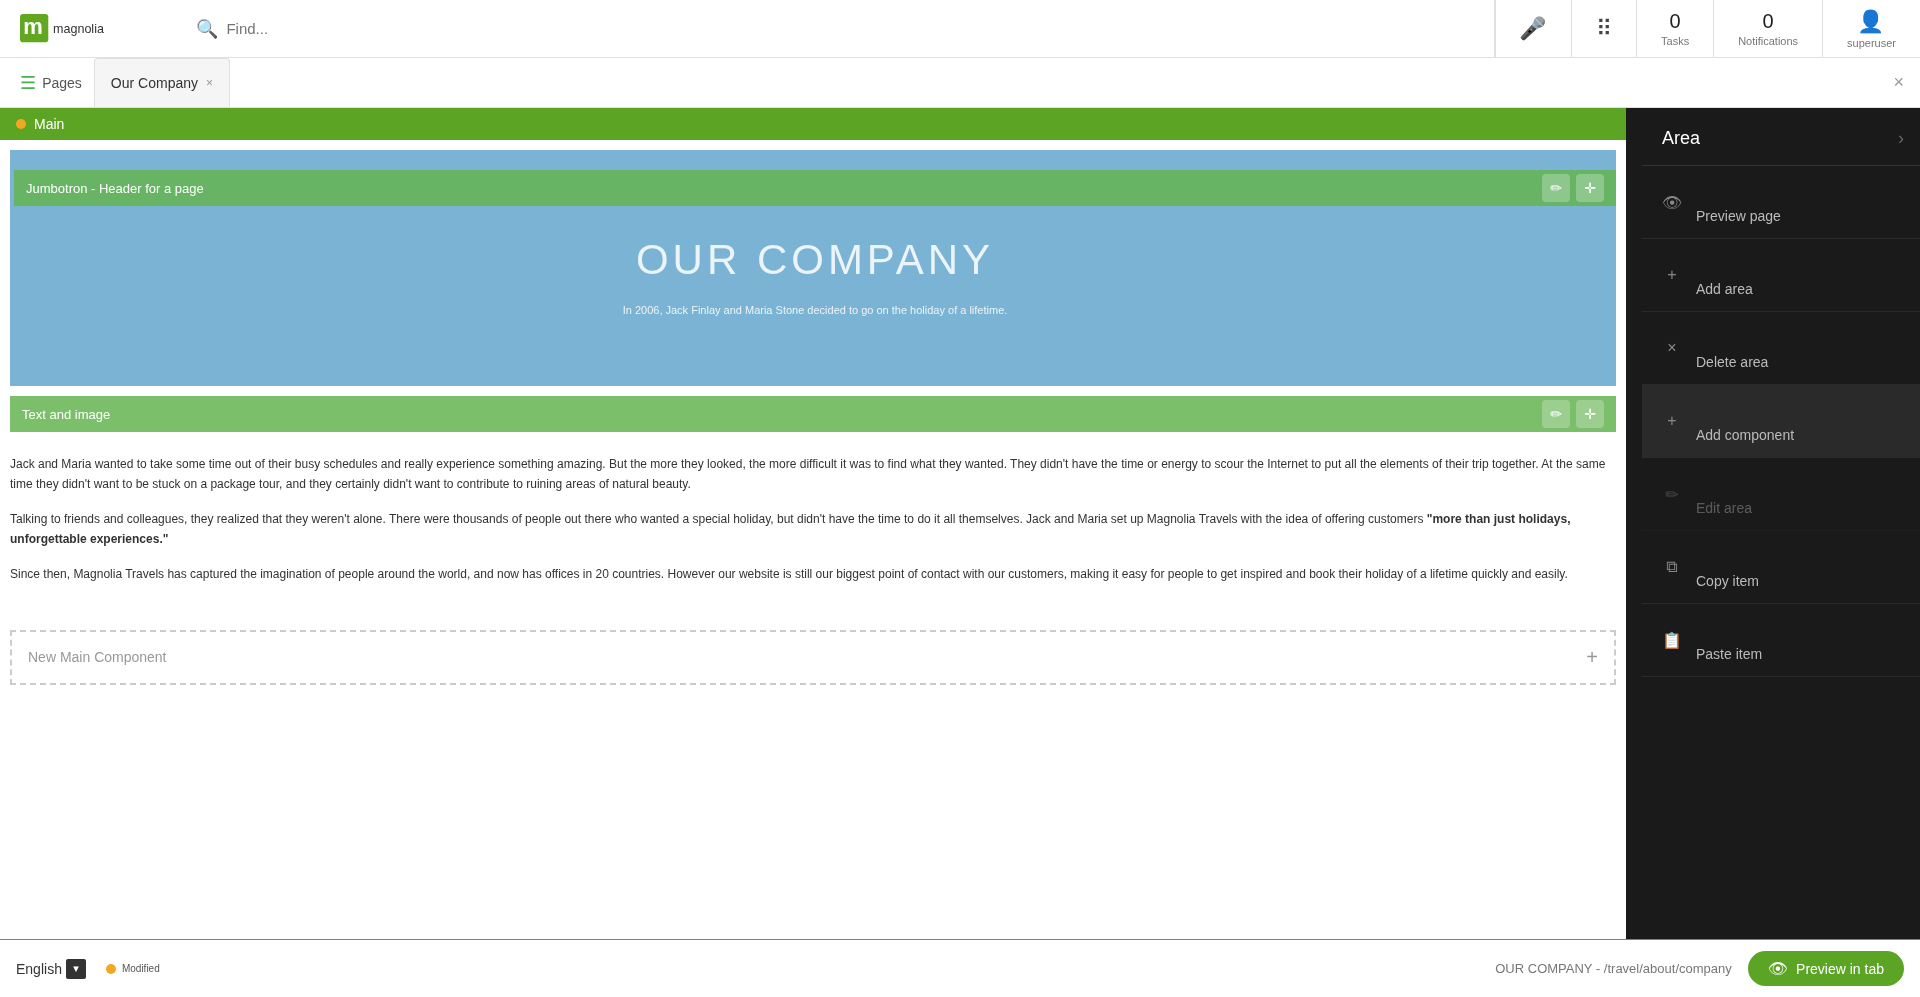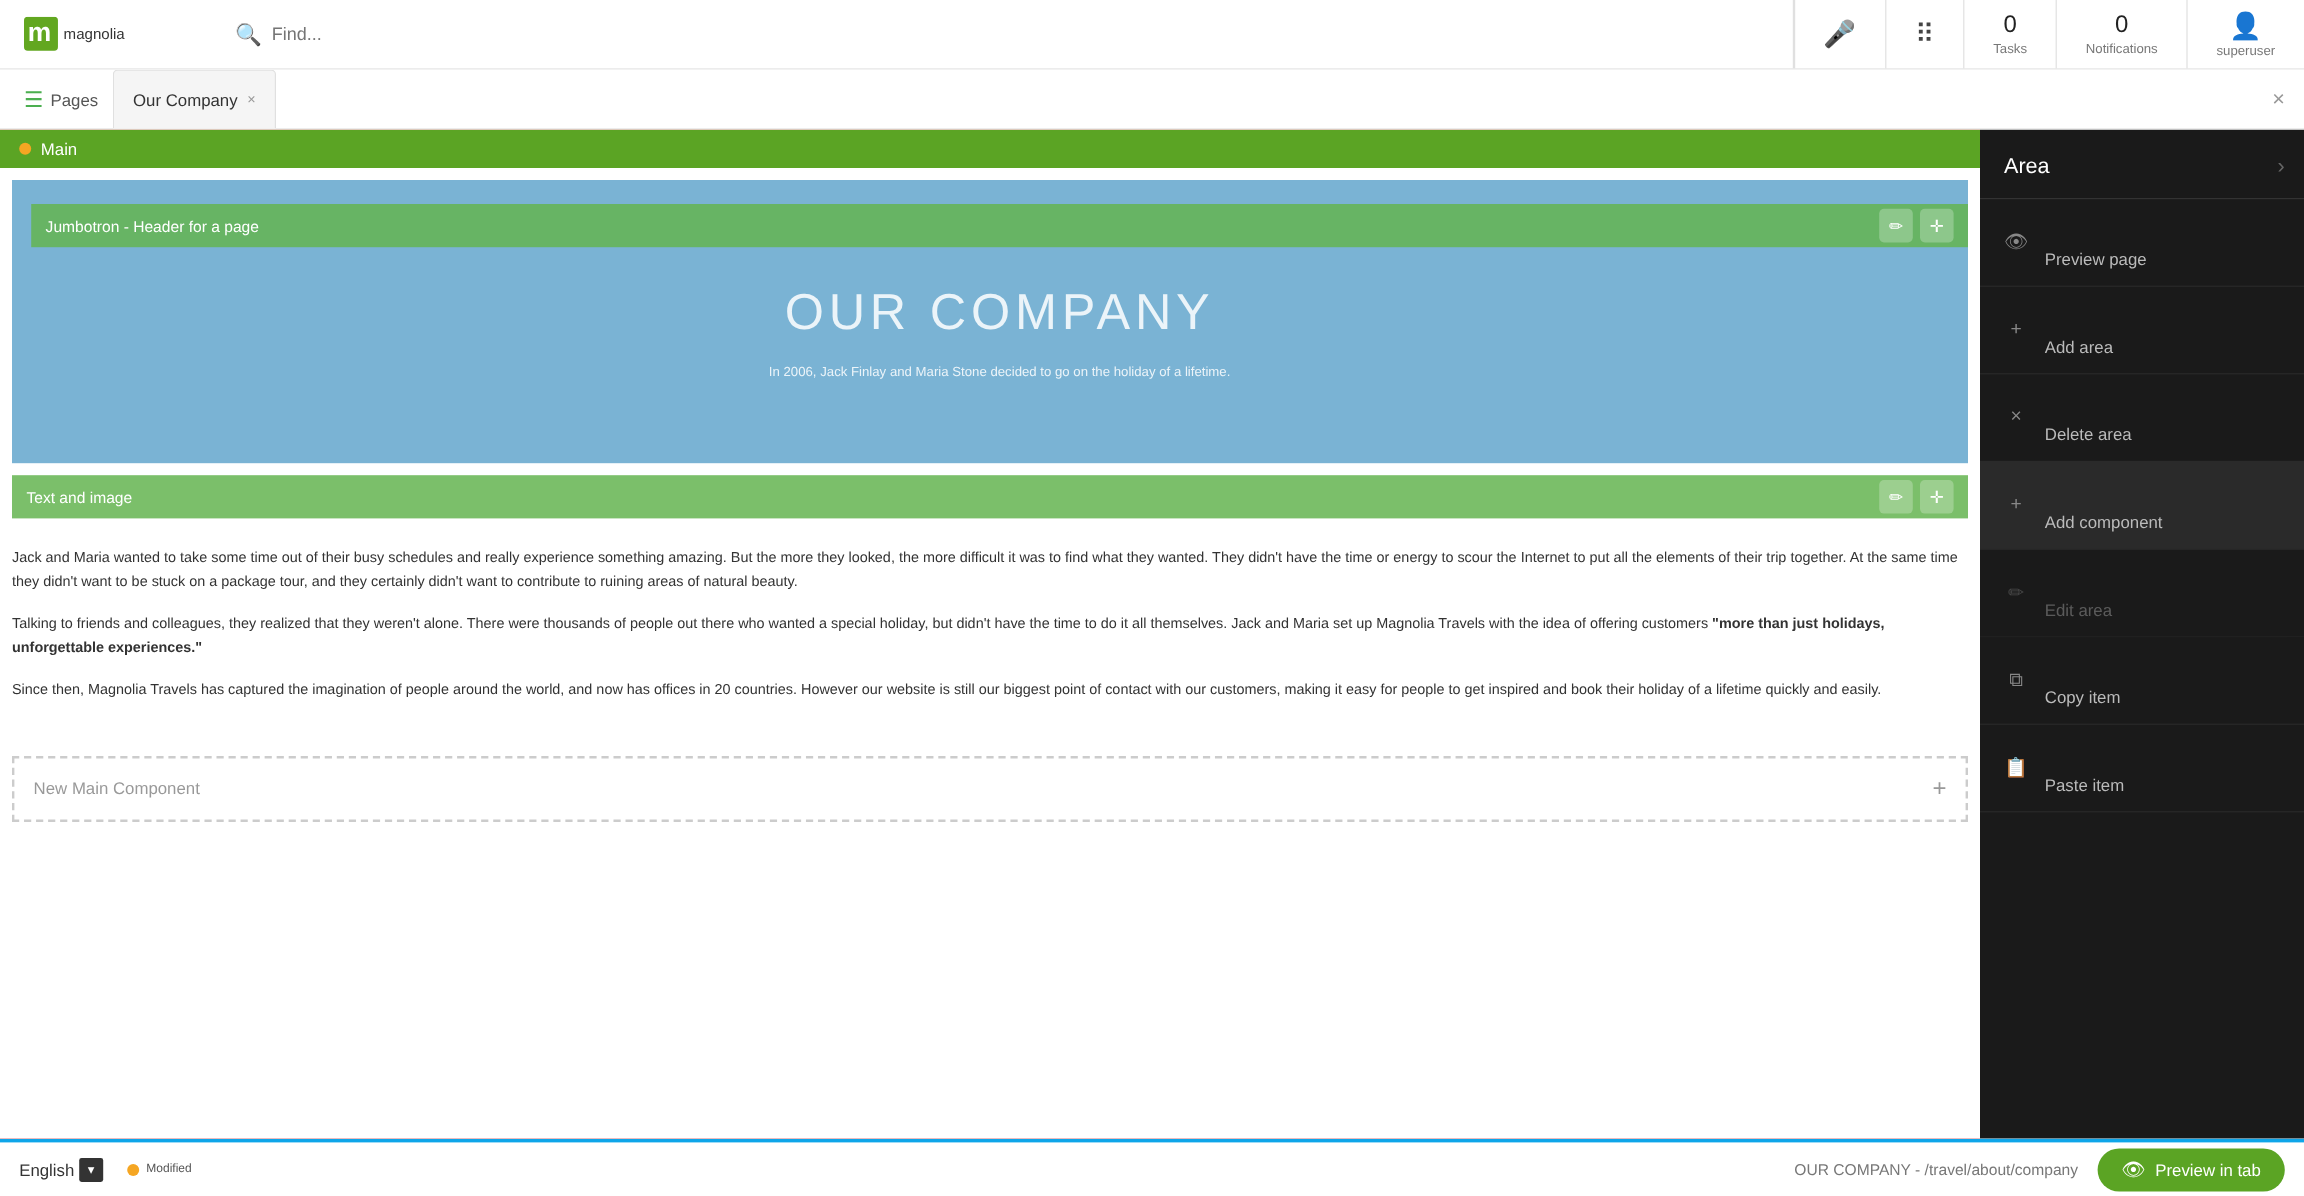--- a/index.html
+++ b/index.html
@@ -132,21 +132,21 @@
       gap: 8px;
       font-size: 14px;
       font-weight: 500;
       cursor: pointer;
     }
     .area-dot { width: 10px; height: 10px; border-radius: 50%; background: #f5a623; display: inline-block; }
 
     
     .jumbotron-section {
       background: #7ab3d4;
-      padding: 20px 0 40px 16px;
+      padding: 20px 0 40px 4px;
       position: relative;
       margin: 10px 10px 0 10px;
     }
     .component-bar {
       background: rgba(100, 180, 80, 0.85);
       display: flex;
       align-items: center;
       padding: 4px 12px;
       font-size: 13px;
       color: #fff;
@@ -205,27 +205,28 @@
       align-items: center;
       justify-content: space-between;
       color: #999;
       font-size: 14px;
       cursor: pointer;
     }
     .new-component-plus { font-size: 20px; color: #999; }
 
     
     .right-sidebar {
-      width: 270px;
+      width: 294px;
       background: #1a1a1a;
       color: #ccc;
       display: flex;
       flex-direction: column;
       flex-shrink: 0;
       overflow-y: auto;
+      padding-left: 16px;
     }
     .sidebar-header {
       display: flex;
       align-items: center;
       justify-content: space-between;
       padding: 20px 16px 16px 20px;
       border-bottom: 1px solid #333;
     }
     .sidebar-title {
       font-size: 18px;
@@ -247,23 +248,23 @@
     }
     .sidebar-menu-item.highlighted {
       background: #2a2a2a;
     }
     .sidebar-menu-item .item-icon { font-size: 16px; color: #888; width: 20px; text-align: center; }
     .sidebar-menu-item .item-label { font-size: 14px; margin-top: 28px; }
     .sidebar-menu-item.disabled { opacity: 0.4; cursor: default; }
 
     
     .bottombar {
-      height: 48px;
+      height: 58px;
       background: #fff;
-      border-top: 3px solid #0ea5e9;
+      border-top: 1px solid #0ea5e9;
       display: flex;
       align-items: center;
       padding: 0 16px;
       flex-shrink: 0;
     }
     .lang-selector {
       display: flex;
       align-items: center;
       gap: 4px;
       font-size: 14px;

